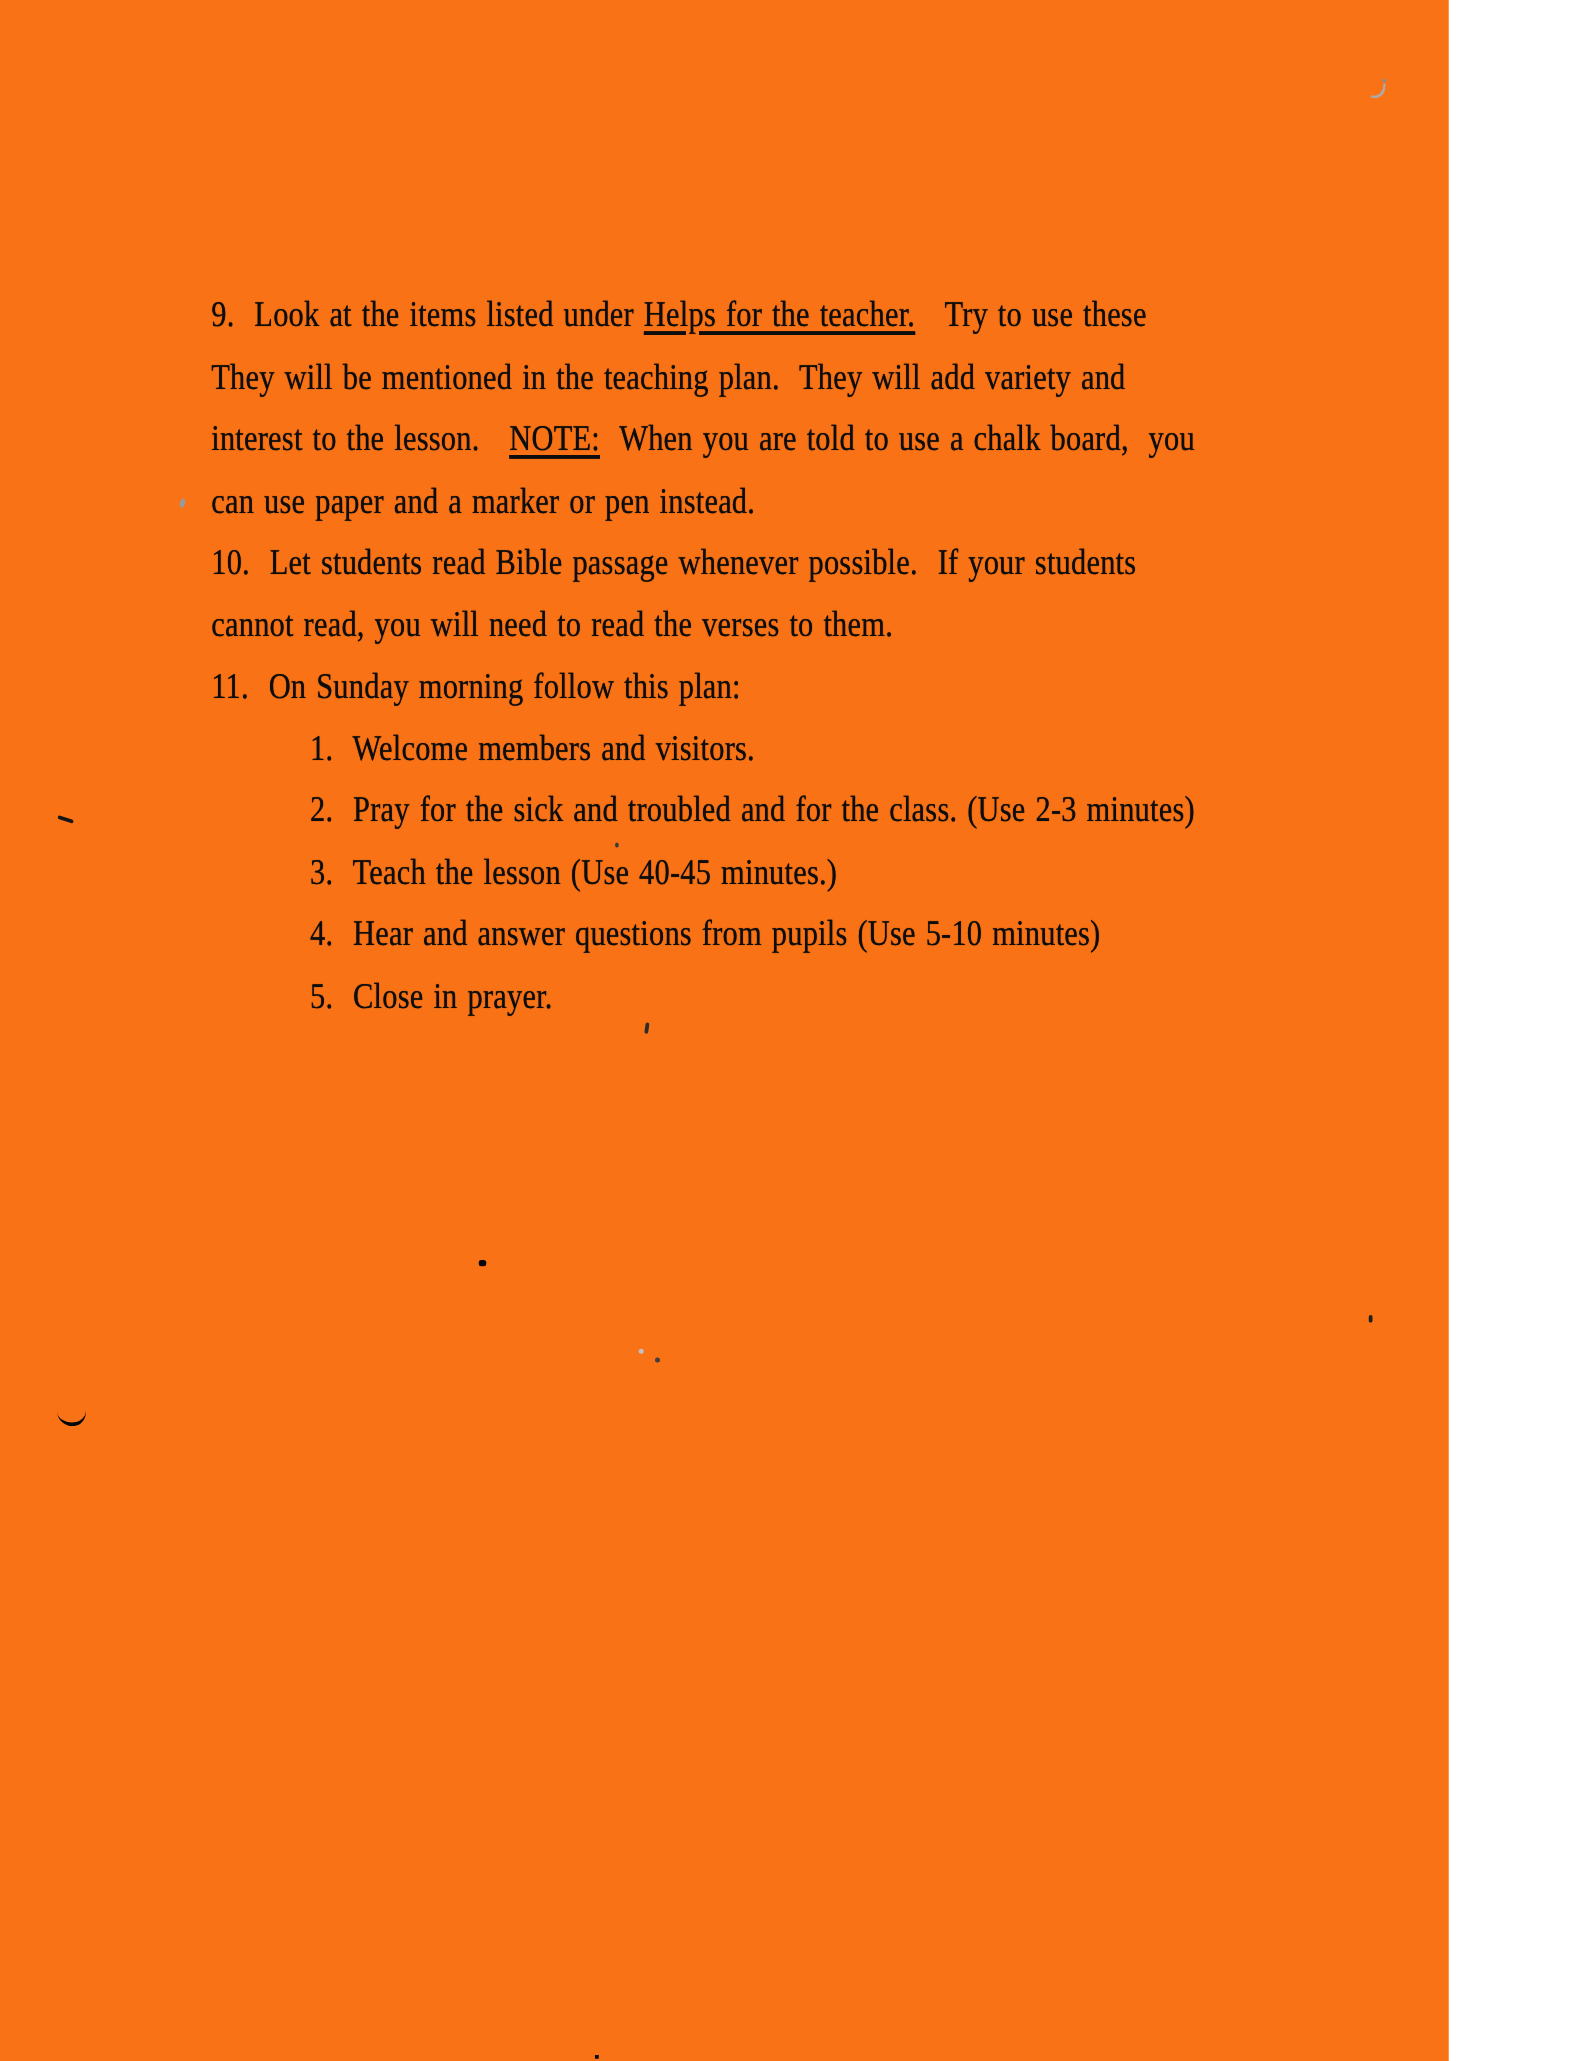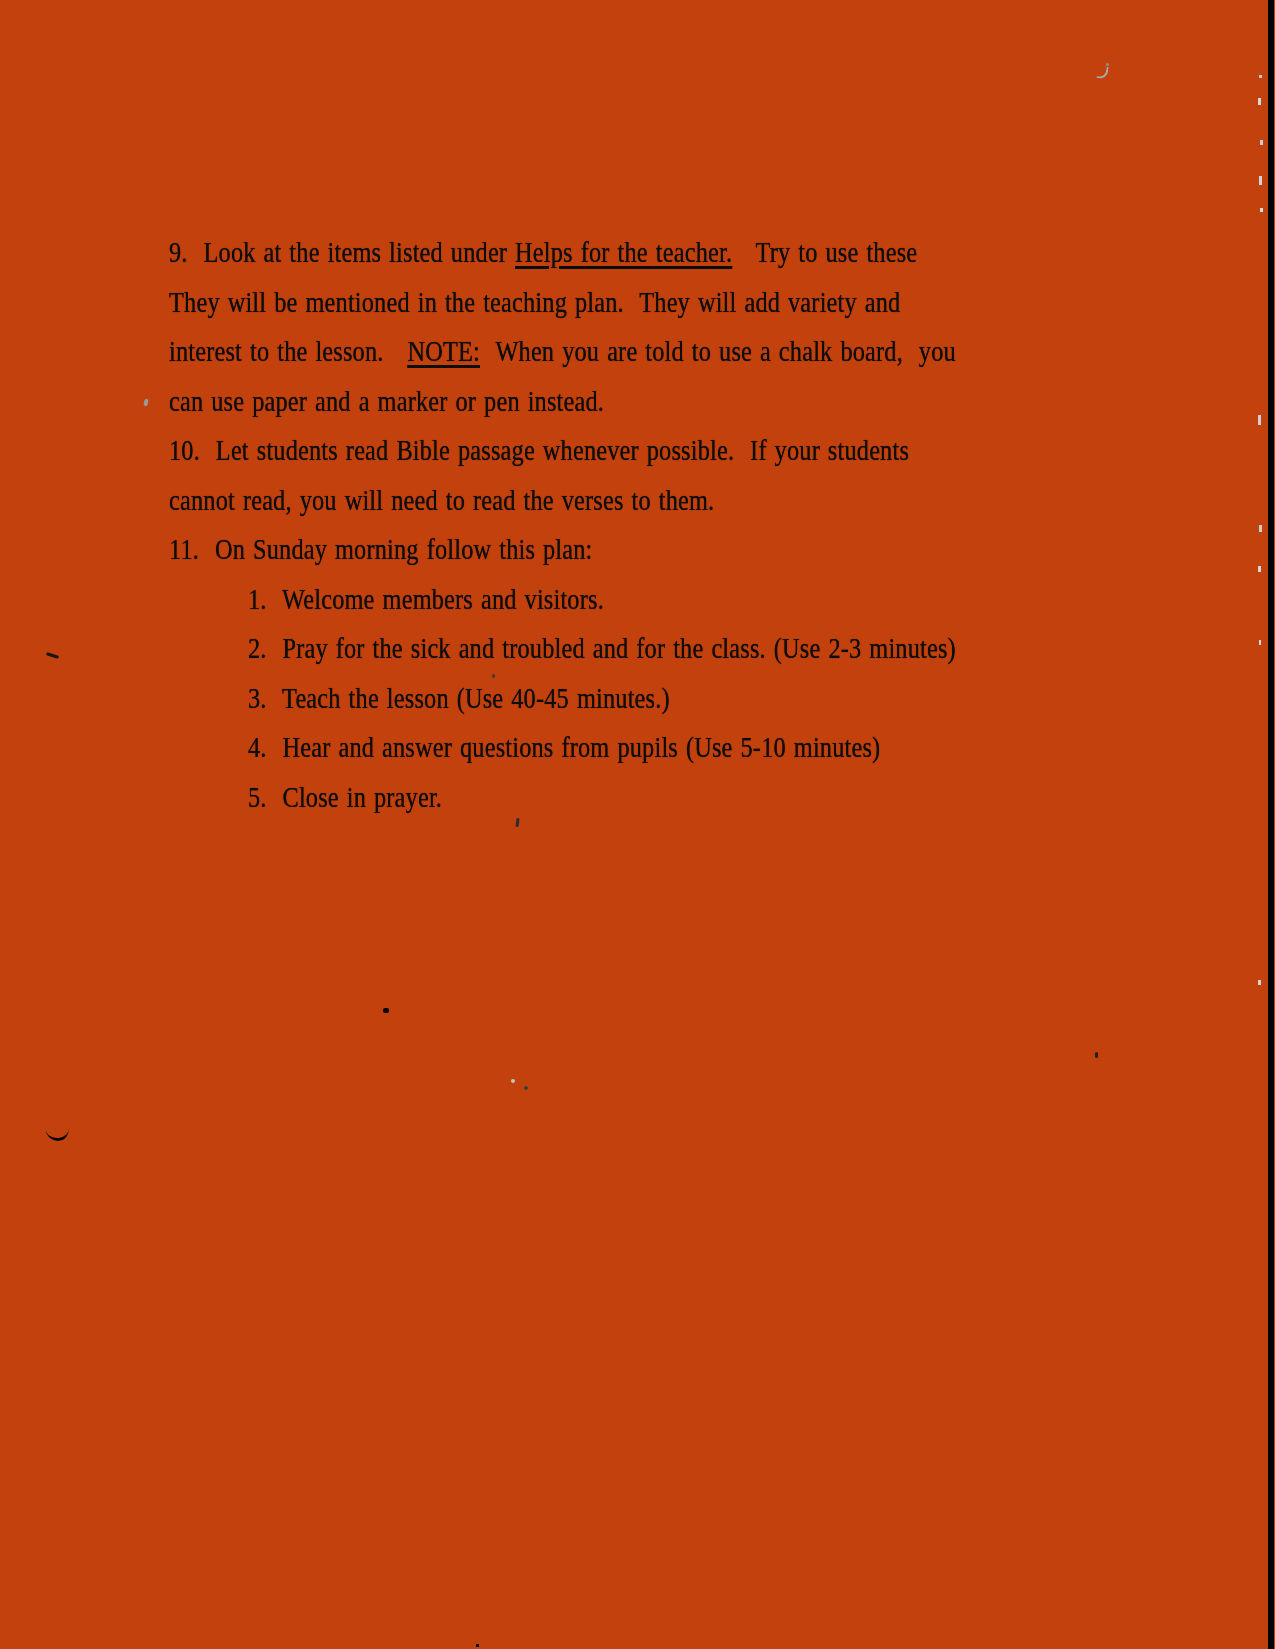--- a/index.html
+++ b/index.html
@@ -1,20 +1,20 @@
 <!DOCTYPE html>
 <html><head>
 <meta charset="utf-8">
 <style>
   html, body { margin: 0; padding: 0; background: #ffffff; }
   .page {
     position: relative;
-    width: 1275px;
+    width: 1159px;
     height: 1649px;
-    background: #c2410c;
+    background: #f97316;
     overflow: hidden;
     font-family: "Liberation Serif", "DejaVu Serif", serif;
     color: #0d0d0d;
   }
   .line {
     position: absolute;
     font-size: 29px;
     line-height: 36px;
     white-space: pre;
     letter-spacing: 0.2px;

